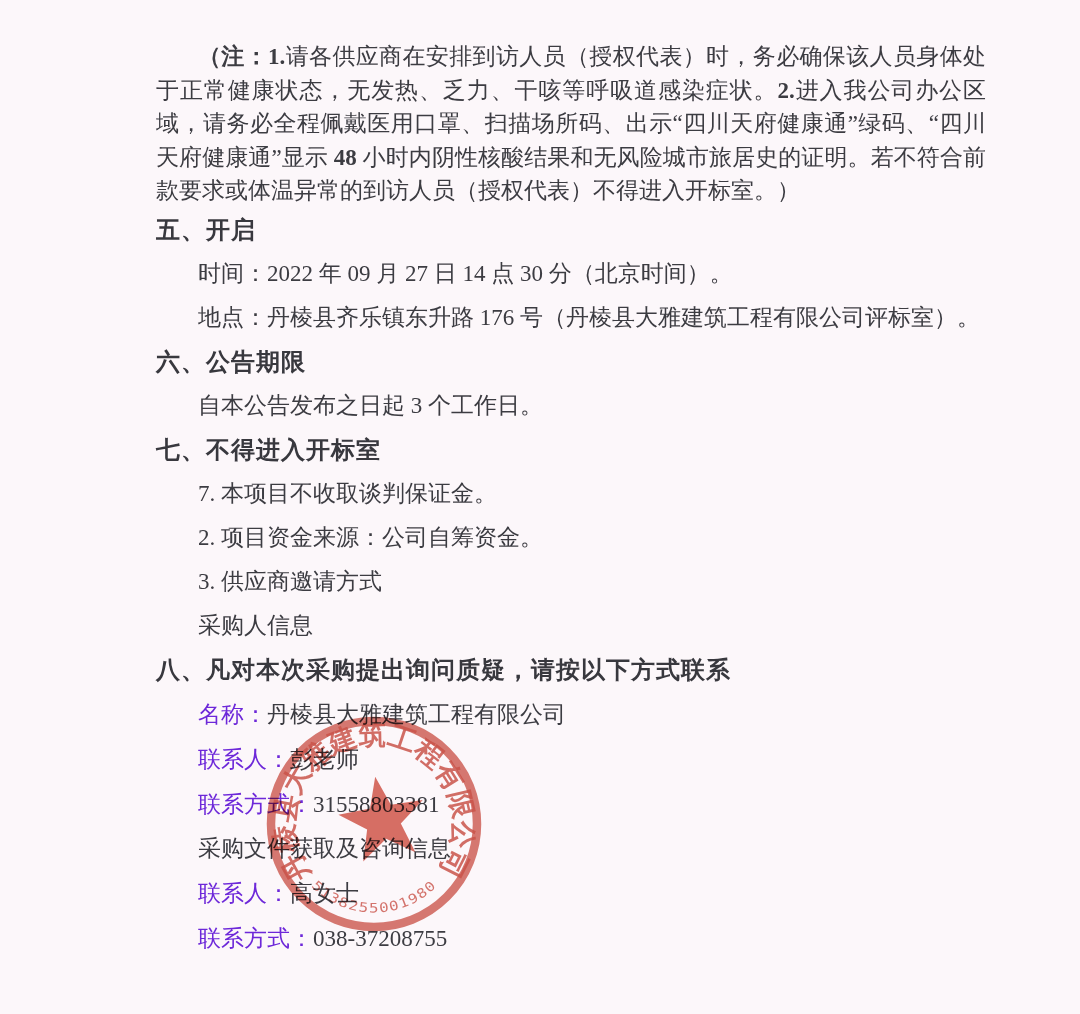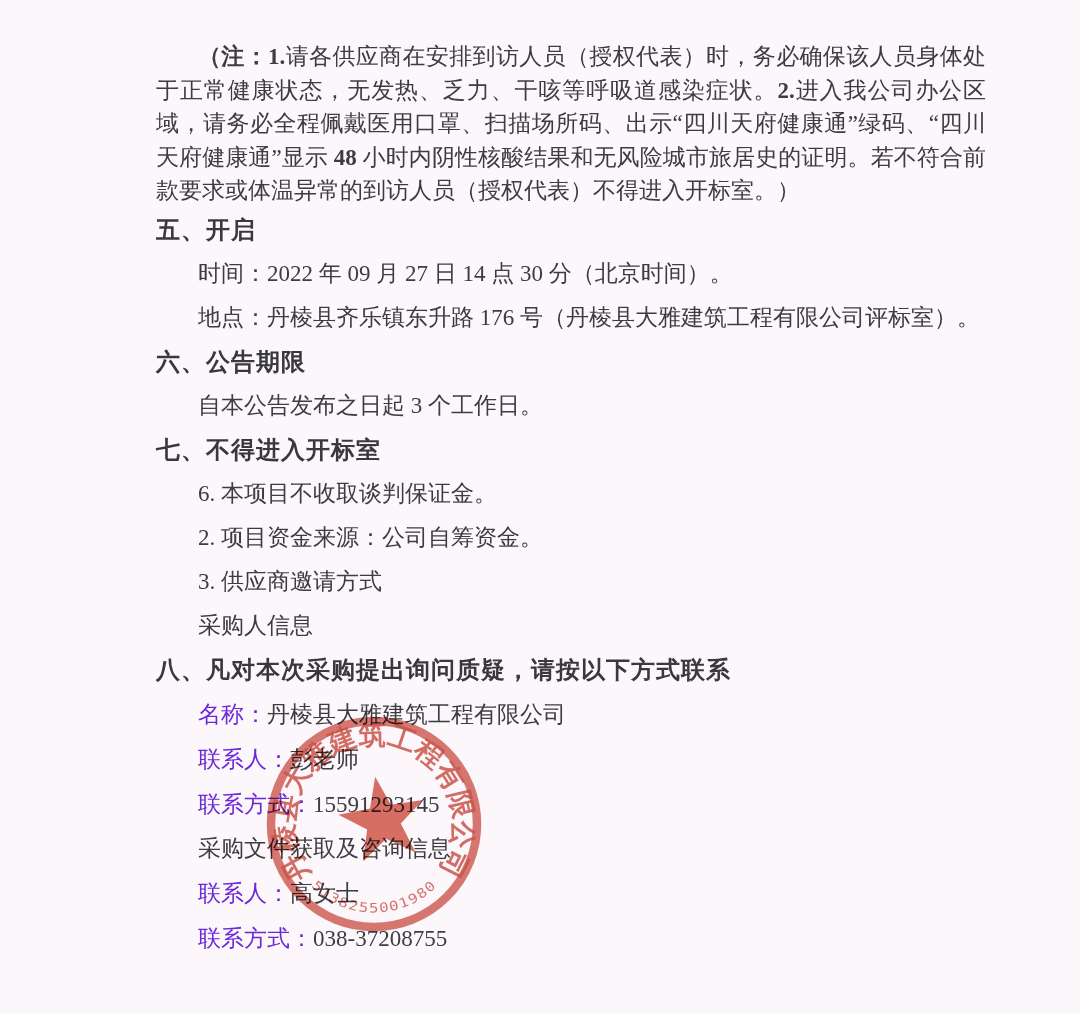--- a/index.html
+++ b/index.html
@@ -69,31 +69,31 @@
     <p class="note"><b class="bold-serif">（注：</b><b class="bold-serif">1.</b><span>请各供应商在安排到访人员（授权代表）时，务必确保该人员身体处于正常健康状态，无发热、乏力、干咳等呼吸道感染症状。</span><b class="bold-serif">2.</b><span>进入我公司办公区域，请务必全程佩戴医用口罩、扫描场所码、出示“四川天府健康通”绿码、“四川天府健康通”显示 </span><b class="bold-serif">48</b><span> 小时内阴性核酸结果和无风险城市旅居史的证明。若不符合前款要求或体温异常的到访人员（授权代表）不得进入开标室。）</span></p>
 
     <p class="line heading">五、开启</p>
     <p class="line indent">时间：2022 年 09 月 27 日 14 点 30 分（北京时间）。</p>
     <p class="line indent">地点：丹棱县齐乐镇东升路 176 号（丹棱县大雅建筑工程有限公司评标室）。</p>
 
     <p class="line heading">六、公告期限</p>
     <p class="line indent">自本公告发布之日起 3 个工作日。</p>
 
     <p class="line heading">七、不得进入开标室</p>
-    <p class="line indent">6. 本项目不收取谈判保证金。</p>
+    <p class="line indent">7. 本项目不收取谈判保证金。</p>
     <p class="line indent">2. 项目资金来源：公司自筹资金。</p>
     <p class="line indent">3. 供应商邀请方式</p>
 
 
     <p class="line indent">采购人信息</p>
     <p class="line heading">八、凡对本次采购提出询问质疑，请按以下方式联系</p>
 
     <p class="line indent"><span class="label">名称：</span><span>丹棱县大雅建筑工程有限公司</span></p>
     <p class="line indent"><span class="label">联系人：</span><span>彭老师</span></p>
-    <p class="line indent"><span class="label">联系方式：</span><span>15591293145</span></p>
+    <p class="line indent"><span class="label">联系方式：</span><span>31558803381</span></p>
 
     <p class="line indent">采购文件获取及咨询信息</p>
     <p class="line indent"><span class="label">联系人：</span><span>高女士</span></p>
     <p class="line indent"><span class="label">联系方式：</span><span>038-37208755</span></p>
 
   </div>
 
   <svg class="seal" viewBox="-130 -130 260 260" xmlns="http://www.w3.org/2000/svg">
     <circle r="103" fill="none" stroke-width="8.5" opacity="0.78" stroke="#c8463a"></circle>
     <path id="sealArcTop" d="M -62.3 50.1 A 80 80 0 1 1 62.3 50.1" fill="none"></path>

